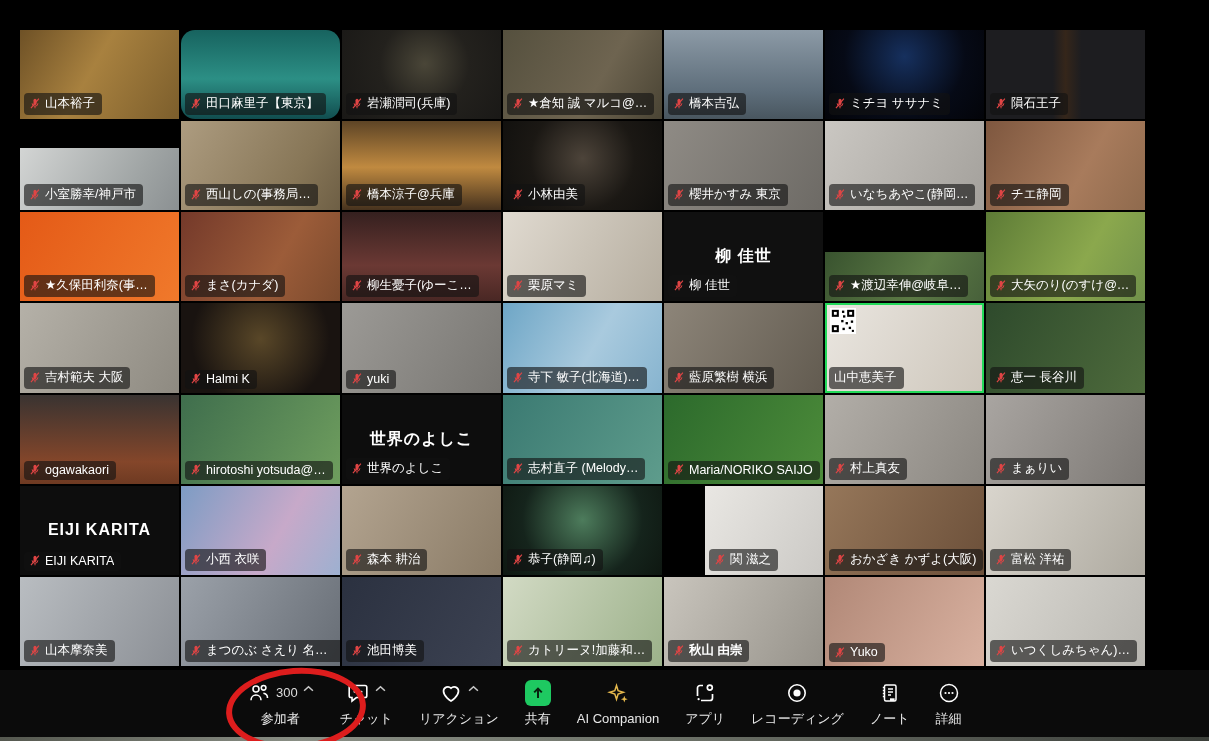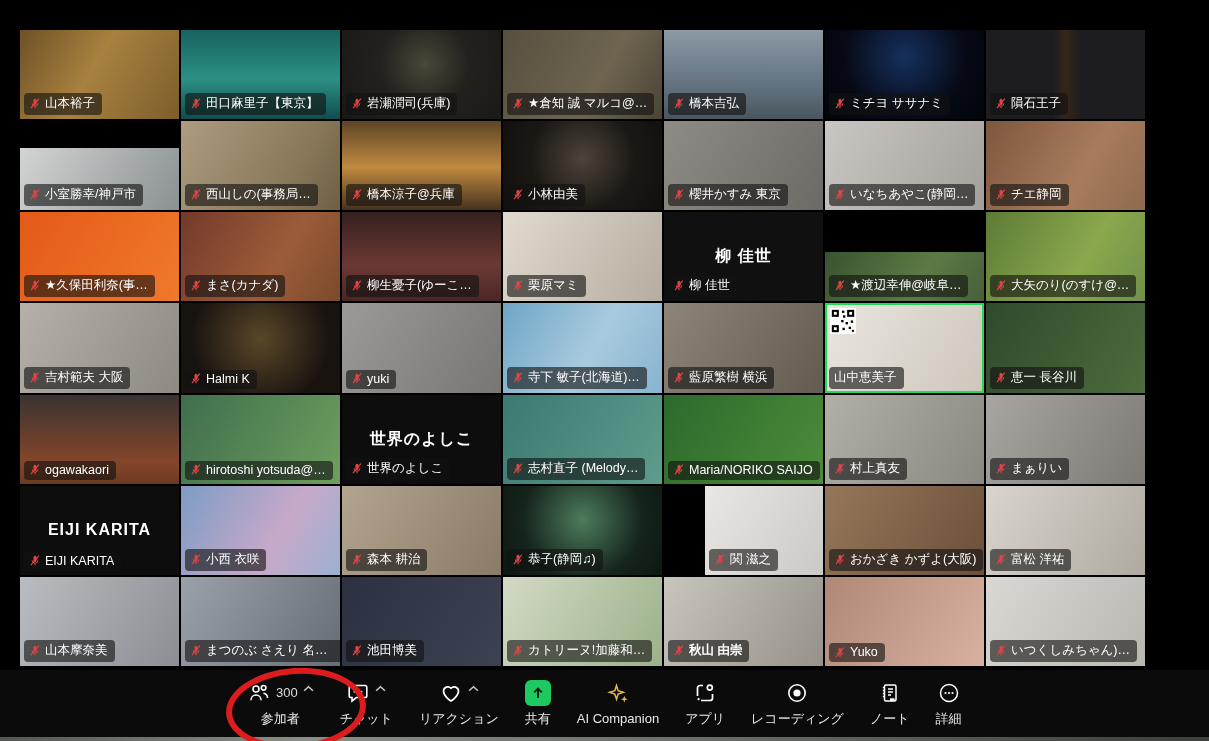--- a/index.html
+++ b/index.html
@@ -50,21 +50,21 @@
             <svg viewBox="0 0 16 16">
               <path d="M8 1.8a2 2 0 0 1 2 2v4.1a2 2 0 0 1-4 0V3.8a2 2 0 0 1 2-2z" fill="var(--mute_red)"></path>
               <path d="M4.2 7.8a3.8 3.8 0 0 0 7.6 0" stroke="var(--mute_red)" stroke-width="1.3" fill="none"></path>
               <line x1="8" y1="11.6" x2="8" y2="14.4" stroke="var(--mute_red)" stroke-width="1.3"></line>
               <line x1="2.6" y1="14.2" x2="13.2" y2="1.6" stroke="var(--mute_red)" stroke-width="1.5"></line>
             </svg>
           </span>
           <span class="ntext">山本裕子</span>
         </div>
       </div>
-      <div class="tile" style="background: linear-gradient(rgb(23, 99, 95), rgb(44, 143, 133) 55%, rgb(17, 77, 79));">
+      <div class="tile" style="background: linear-gradient(rgb(23, 99, 95), rgb(44, 143, 133) 55%, rgb(17, 77, 79)); border-radius: 14px;">
         <div class="nlabel">
           <span class="mic">
             <svg viewBox="0 0 16 16">
               <path d="M8 1.8a2 2 0 0 1 2 2v4.1a2 2 0 0 1-4 0V3.8a2 2 0 0 1 2-2z" fill="var(--mute_red)"></path>
               <path d="M4.2 7.8a3.8 3.8 0 0 0 7.6 0" stroke="var(--mute_red)" stroke-width="1.3" fill="none"></path>
               <line x1="8" y1="11.6" x2="8" y2="14.4" stroke="var(--mute_red)" stroke-width="1.3"></line>
               <line x1="2.6" y1="14.2" x2="13.2" y2="1.6" stroke="var(--mute_red)" stroke-width="1.5"></line>
             </svg>
           </span>
           <span class="ntext">田口麻里子【東京】</span>

